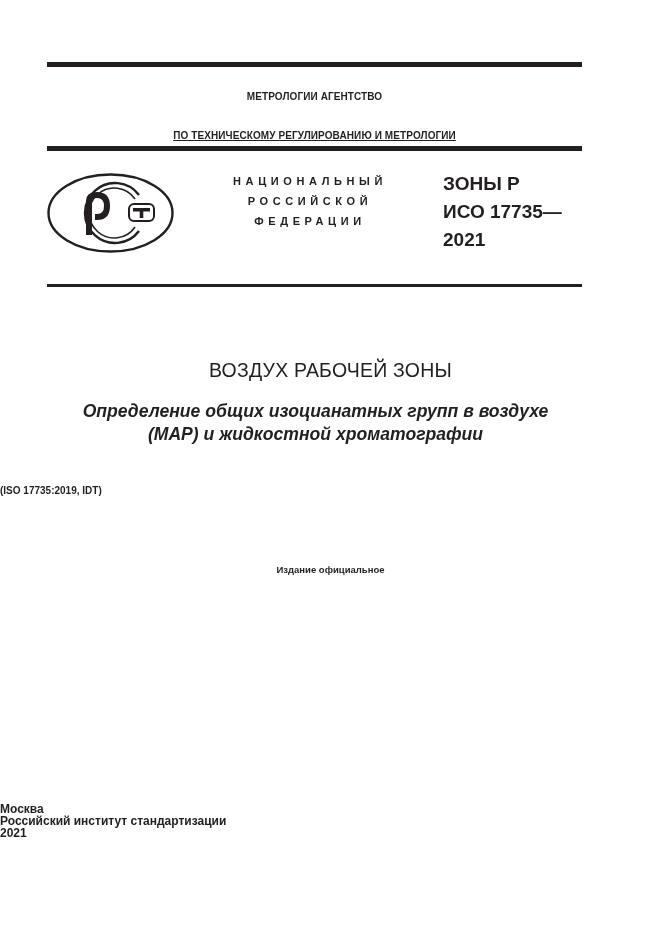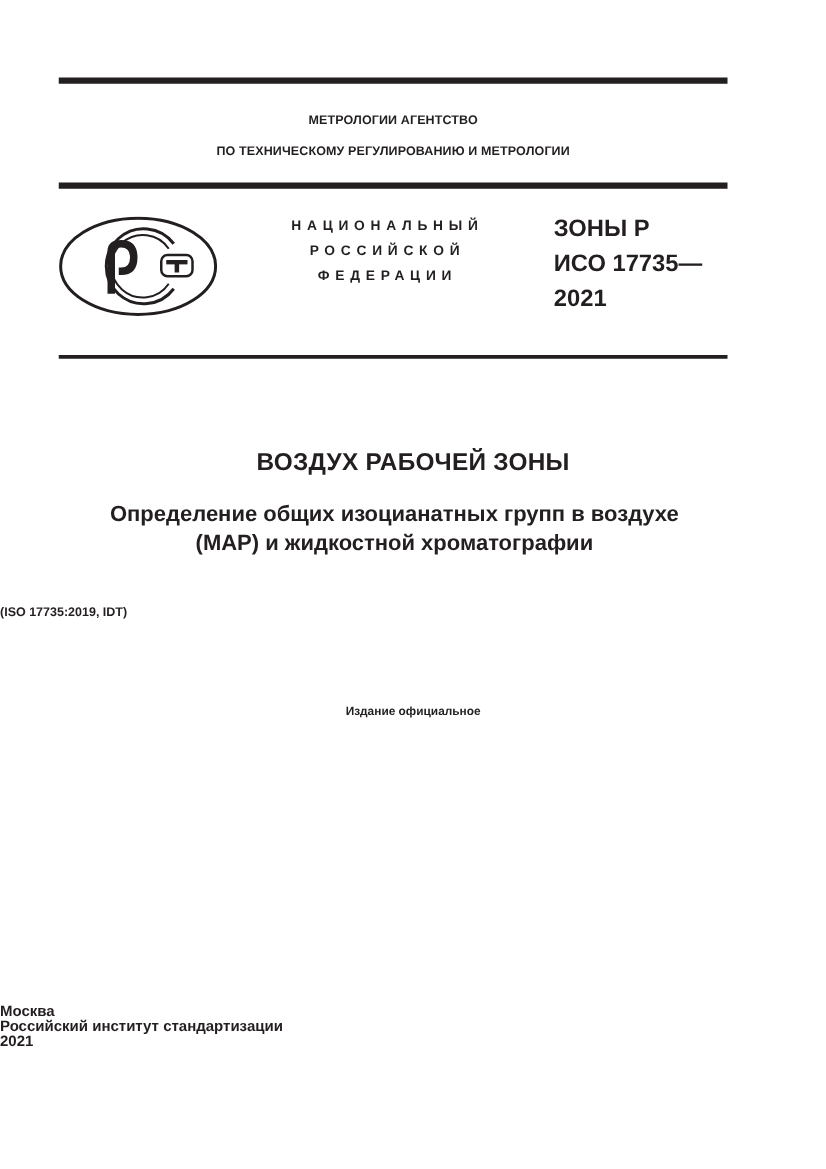--- a/index.html
+++ b/index.html
@@ -64,33 +64,34 @@
       line-height: 28px;
     }
     .gost div { height: 28px; }
 
     .main-title {
       position: absolute;
       left: 0;
       width: 661px;
       top: 359px;
       text-align: center;
-      font-weight: bold;
+      font-weight: normal;
       font-size: 19.5px;
       letter-spacing: 0.2px;
     }
     .subtitle {
       position: absolute;
       left: 0;
       width: 631px;
       top: 400px;
       text-align: center;
       font-weight: bold;
       font-size: 17.6px;
       line-height: 22.5px;
+      font-style: italic;
     }
     .subtitle div { height: 22.5px; }
 
     .iso-ref {
       position: absolute;
       left: 0;
       width: 661px;
       top: 485px;
       text-align: left;
       font-weight: bold;
@@ -117,21 +118,21 @@
     .publisher div { height: 12px; }
   </style>
 </head>
 <body>
 
 <div>
 
   <div class="rule thick" style="top:62px;"></div>
 
   <div class="agency" style="top:91px;">МЕТРОЛОГИИ АГЕНТСТВО</div>
-  <div class="agency" style="top:116px;">ПО ТЕХНИЧЕСКОМУ РЕГУЛИРОВАНИЮ И МЕТРОЛОГИИ</div>
+  <div class="agency" style="top:130px;text-decoration:underline;">ПО ТЕХНИЧЕСКОМУ РЕГУЛИРОВАНИЮ И МЕТРОЛОГИИ</div>
 
   <div class="rule thick" style="top:146px;"></div>
 
   <div class="logo">
     <svg width="127" height="80" viewBox="0 0 127 80" xmlns="http://www.w3.org/2000/svg">
 
       <ellipse cx="63.5" cy="40" rx="62" ry="38.5" fill="none" stroke="#231f20" stroke-width="2.4"></ellipse>
 
       <path d="M 92 22 A 30 30 0 1 0 92 58" fill="none" stroke="#231f20" stroke-width="2.4"></path>
       <path d="M 88 26 A 25 25 0 1 0 88 54" fill="none" stroke="#231f20" stroke-width="1.6"></path>

